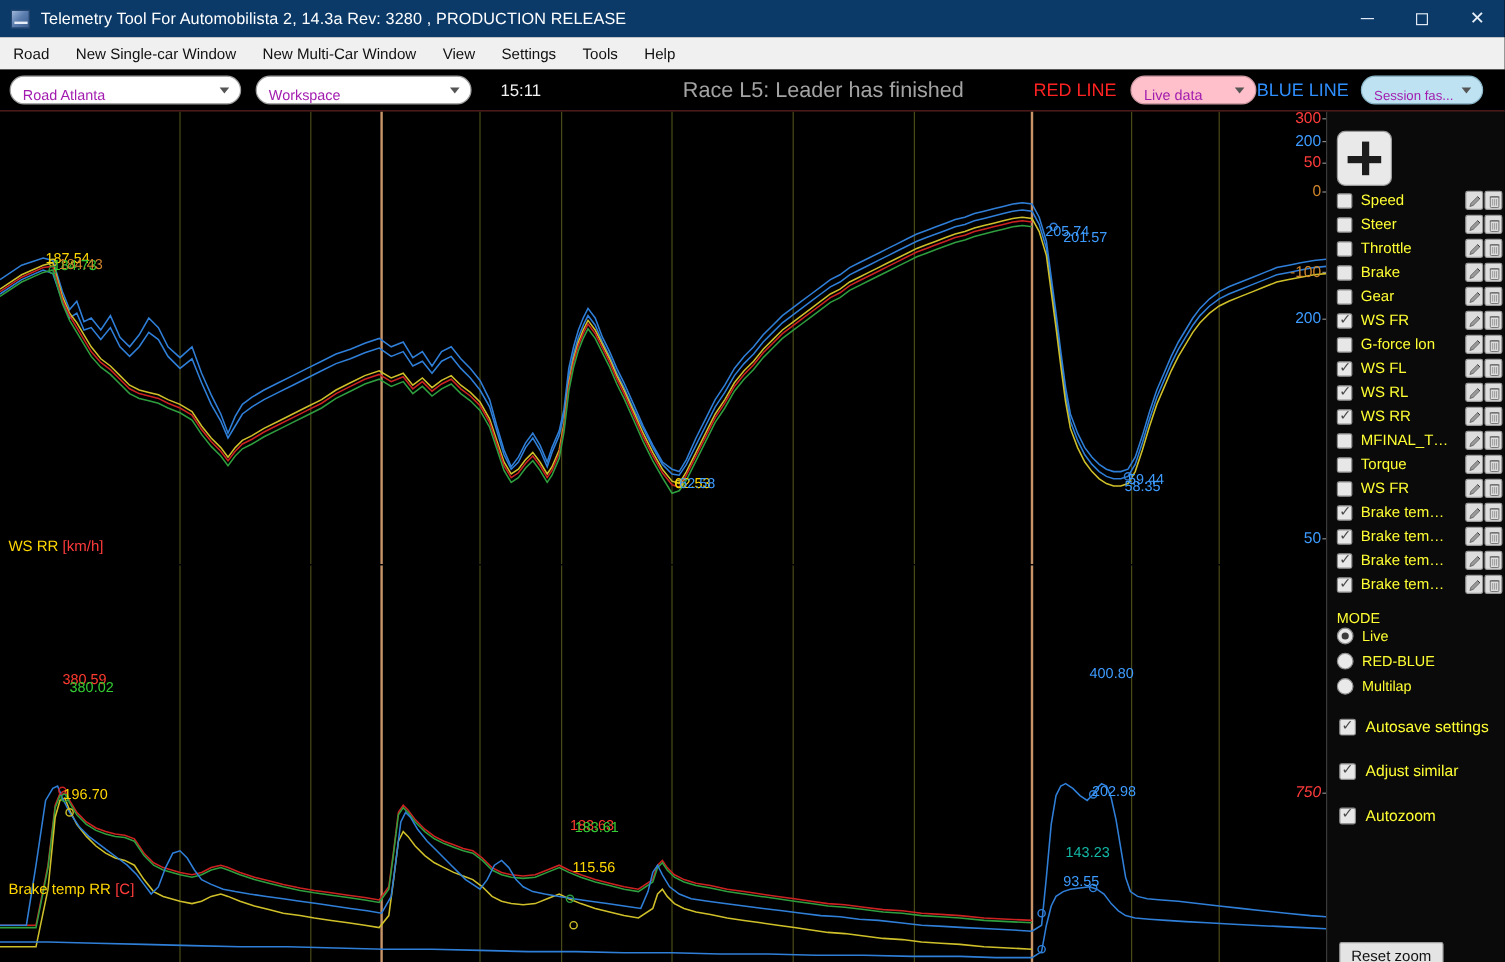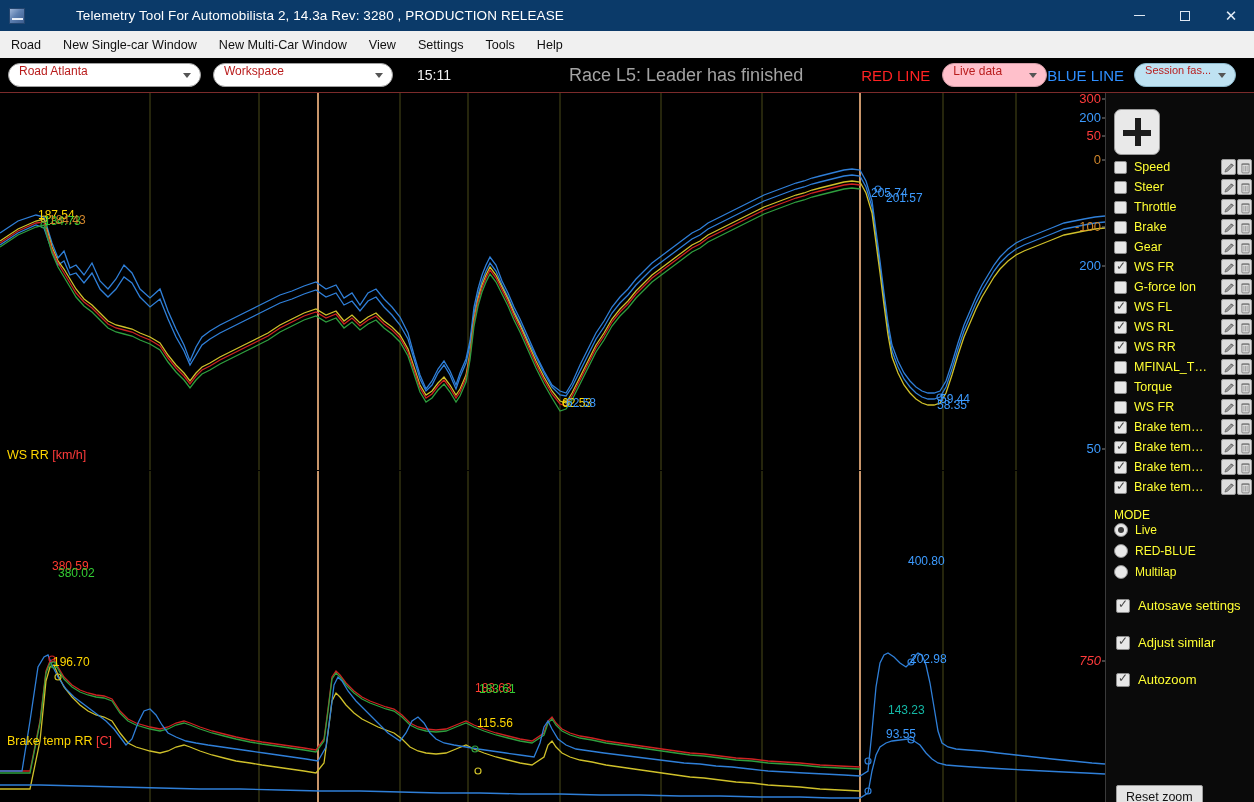--- a/index.html
+++ b/index.html
@@ -6,21 +6,21 @@
   html, body {
     width: 1254px; height: 802px;
     background: #000; overflow: hidden;
     font-family: "Liberation Sans", sans-serif;
   }
   #app { position: relative; width: 1254px; height: 802px; background: #000; }
 
   
   .titlebar {
     position: absolute; left: 0; top: 0; width: 1254px; height: 31px;
-    background: #0b3a69; display: flex; align-items: center; gap: 42px;
+    background: #0b3a69; display: flex; align-items: center;
   }
   .tb-icon {
     width: 16px; height: 16px; margin-left: 9px; margin-right: 9px;
     background: linear-gradient(135deg,#9fb6d9 0%,#5d7fb0 45%,#3c5d8f 100%);
     border: 1px solid #24456e; position: relative;
   }
   .tb-icon::after {
     content:""; position:absolute; left:2px; top:9px; width:11px; height:2px;
     background:#e8eef7;
   }
@@ -44,22 +44,22 @@
   }
 
   
   .toolbar {
     position: absolute; left: 0; top: 58px; width: 1254px; height: 35px;
     background: #000; display: flex; align-items: center;
     border-bottom: 1px solid #7b2b2b;
   }
   .combo {
     position: relative; height: 24px; background: #ffffff; border: 1px solid #a0a0a0;
-    border-radius: 12px; display: flex; align-items: flex-start;
-    font-size: 12px; color: #b91c1c; padding: 0 22px 0 10px;
+    border-radius: 12px; display: flex; align-items: flex-end;
+    font-size: 12px; color: #a21caf; padding: 0 22px 0 10px;
   }
   .combo .caret {
     position: absolute; right: 9px; top: 50%; transform: translateY(-40%);
     width: 0; height: 0; border-left: 4px solid transparent;
     border-right: 4px solid transparent; border-top: 5px solid #555;
   }
   #combo-track { width: 193px; margin-left: 8px; }
   #combo-workspace { width: 180px; margin-left: 12px; }
   .clocklbl { color: #f2f2f2; font-size: 14px; margin-left: 24px; }
   .racemsg {

